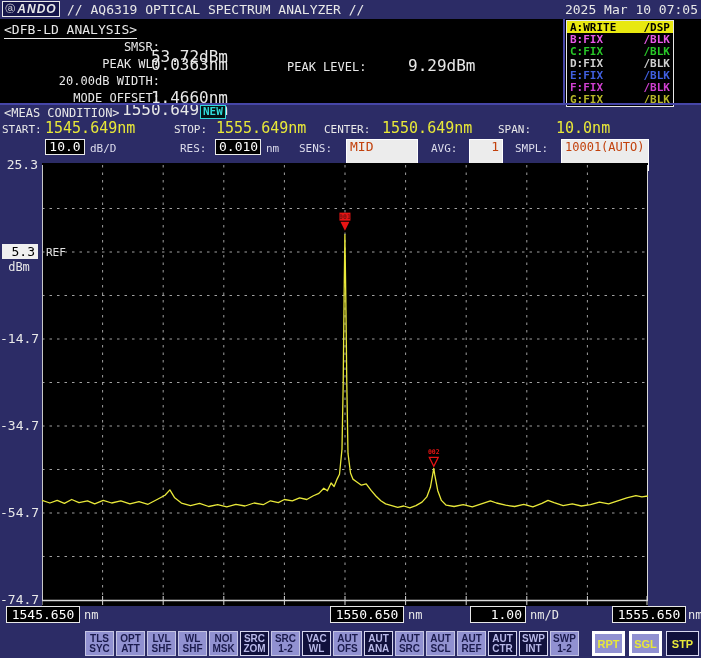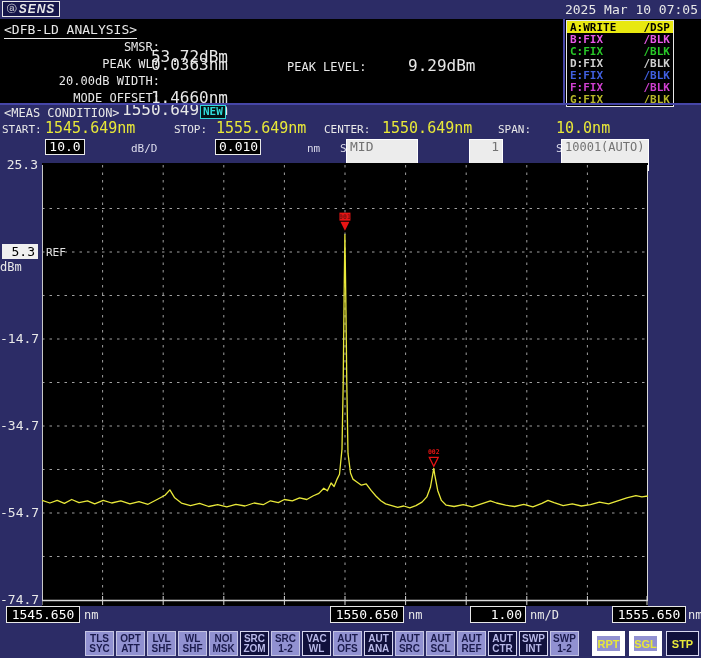--- a/index.html
+++ b/index.html
@@ -39,59 +39,60 @@
     padding:0 3px; font-size:11px; font-weight:bold; line-height:11px; }
 
   
   #meas-heading { left:4px; top:106px; font-size:12px; }
   #new-badge { left:200px; top:105px; font-size:11px; font-weight:bold; color:#30d8d8;
     border:1px solid #30d8d8; background:#041414; padding:0 2px; line-height:12px; }
   .mc-label { position:absolute; font-size:11px; color:#e8e8e8; }
   .mc-value { position:absolute; font-size:15px; color:#e8e838; }
 
   
-  .set-label { position:absolute; top:142px; font-size:11px; color:#dcdcec;margin-left:41px; }
+  .set-label { position:absolute; top:142px; font-size:11px; color:#dcdcec; }
   .dark-box { position:absolute; top:139px; height:16px; background:#000; color:#fff;
     border:1px solid #e8e8e8; font-size:13px; text-align:center; padding:0 3px; line-height:14px; }
-  .white-box { position:absolute; top:139px; height:32px; background:#ececec; color:#737373;
+  .white-box { position:absolute; top:139px; height:32px; background:#ececec; color:#c2410c;
     border:1px solid #fff; font-size:13px; padding:0 3px; line-height:14px; }
 
   
   #plot-svg { left:42px; top:163px; }
   .ytick { position:absolute; left:0; width:38px; text-align:right; font-size:13px;
     color:#e8e8e8; height:15px; line-height:15px; }
   .ytick.boxed { left:2px; width:36px; background:#f0f0f0; color:#000; padding-right:3px; }
-  .yunit { position:absolute; left:0; width:38px; text-align:left; font-size:12px; color:#e8e8e8; }
+  .yunit { position:absolute; left:0; width:38px; text-align:center; font-size:12px; color:#e8e8e8; }
 
   
   .x-box { position:absolute; top:606px; height:17px; background:#000; color:#fff;
     border:1px solid #e8e8e8; font-size:13px; text-align:center; line-height:15px; }
   .x-unit { position:absolute; top:608px; font-size:12px; color:#e8e8e8; }
 
   
   #toolbar { left:85px; top:631px; display:flex; gap:2px;border-radius:9px; }
   .fkey { width:29px; height:25px; display:flex; flex-direction:column; align-items:center;
     justify-content:center; font-family:"Liberation Sans", sans-serif; font-size:10px;
     font-weight:bold; line-height:10px; cursor:default; }
   .fkey.light { background:#9191d1; color:#1b1b4d; border:1px solid #c4c4e4; }
   .fkey.dark  { background:#10103c; color:#b8b8e8; border:1px solid #d8d8f0; }
   #run-keys { left:592px; top:631px; display:flex; gap:4px; }
   .rkey { width:33px; height:25px; display:flex; align-items:center; justify-content:center;
     font-family:"Liberation Sans", sans-serif; font-size:11px; font-weight:bold; color:#e8e838; }
-  .rkey.light { background:#9191d1; border:5px solid #ffffff; }
+  .rkey.light { background:#9191d1; border:3px solid #ffffff; }
   .rkey.dark  { background:#10103c; border:1px solid #d8d8f0; }
 </style>
 </head>
 <body>
 
 <div class="abs" id="titlebar">
   <div class="abs" id="logo-box">
     <span id="logo-mark">ⓐ</span>
-    <span id="logo-text">SENS</span>
-  </div>
+    <span id="logo-text">ANDO</span>
+  </div>
+  <div class="abs" id="title-text">// AQ6319 OPTICAL SPECTRUM ANALYZER //</div>
   <div class="abs" id="datetime">2025 Mar 10 07:05</div>
 </div>
 
 <div class="abs" id="top-panel">
   <div class="abs" id="analysis-heading">&lt;DFB-LD ANALYSIS&gt;</div>
   <div id="analysis-rows">
       <span class="an-label" style="top: 21px;">SMSR:</span>
       <span class="an-value" style="top: 18px; margin-top: 10px;">53.72dBm</span>
       <span class="an-label" style="top: 38px;">PEAK WL:</span>
       <span class="an-value" style="top: 35px; margin-top: 46px;">1550.6490nm</span>

